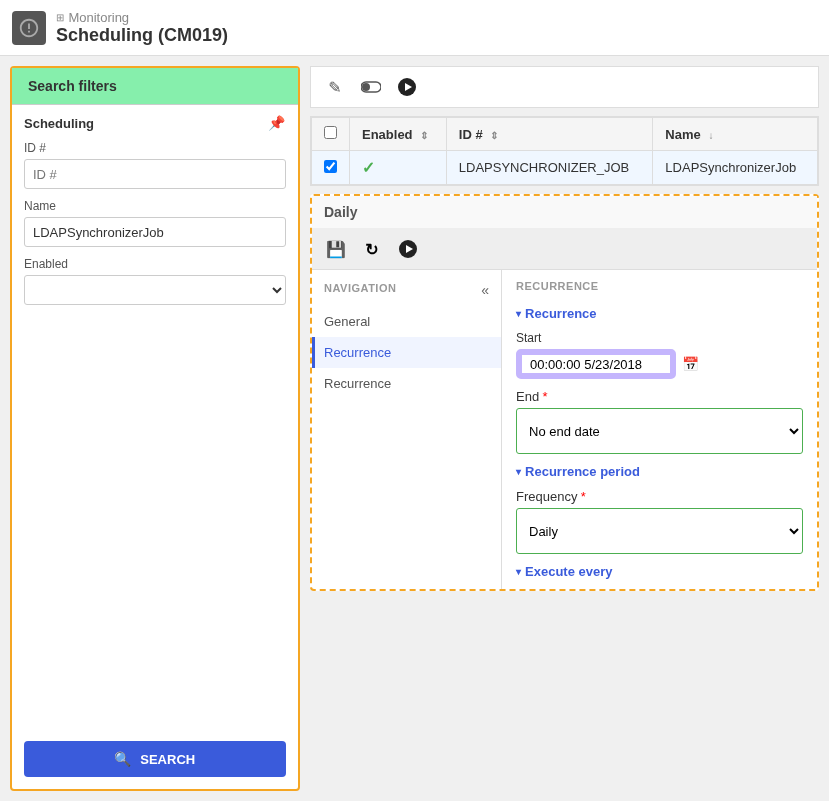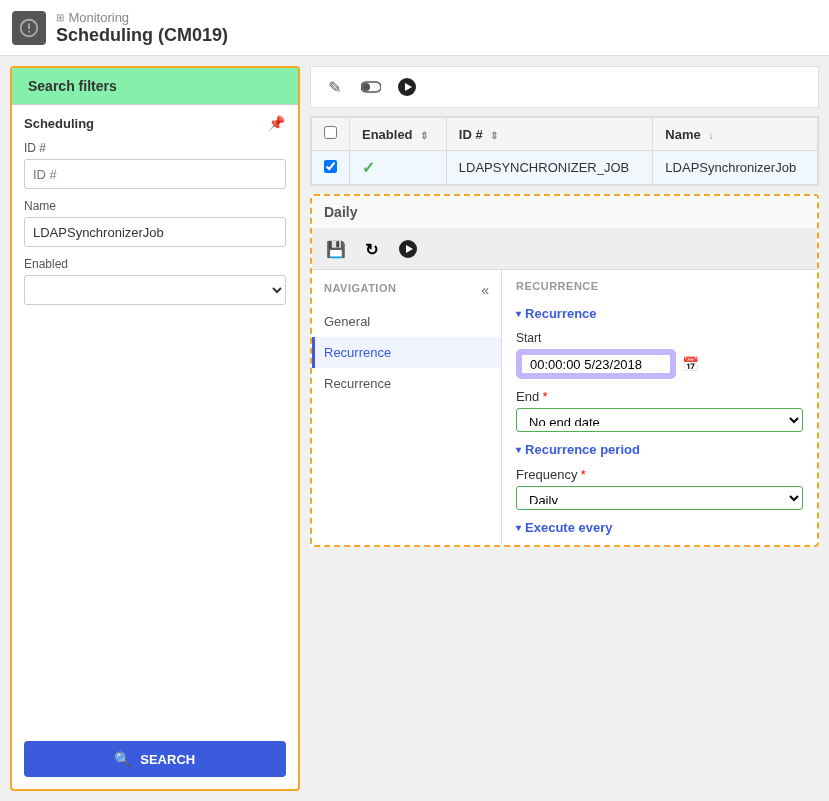--- a/index.html
+++ b/index.html
@@ -62,21 +62,21 @@
     .nav-item.active { border-left: 3px solid #3a5bdb; background: #f0f4ff; color: #3a5bdb; padding-left: 9px; }
 
     
     .recurrence-panel { flex: 1; padding: 10px 14px; display: flex; flex-direction: column; gap: 10px; overflow-y: auto; }
     .rec-header { font-size: 11px; font-weight: bold; color: #999; text-transform: uppercase; letter-spacing: 0.5px; padding-bottom: 4px; }
     .rec-section-title { color: #3a5bdb; font-size: 13px; font-weight: bold; display: flex; align-items: center; gap: 4px; cursor: pointer; }
     .rec-section-title::before { content: "▾"; font-size: 10px; }
     .rec-field label { font-size: 12px; color: #333; margin-bottom: 4px; display: block; }
     .rec-input { display: flex; align-items: center; gap: 6px; }
     .rec-input input { border: 6px solid #c4b5fd; border-radius: 5px; padding: 5px 8px; font-size: 13px; height: 30px; width: 160px; }
-    .rec-select { width: 100%; border: 1px solid #4caf50; border-radius: 3px; padding: 5px 8px; font-size: 13px; height: 24px; background: #fff; }
+    .rec-select { width: 100%; border: 1px solid #4caf50; border-radius: 3px; padding: 5px 8px; font-size: 13px; height: 46px; background: #fff; }
   </style>
 </head>
 <body>
 
 <div class="app-container">
 
   <div class="header">
     <div class="header-logo">
       <svg viewBox="0 0 24 24" xmlns="http://www.w3.org/2000/svg">
         <path d="M12 2C6.48 2 2 6.48 2 12s4.48 10 10 10 10-4.48 10-10S17.52 2 12 2zm0 18c-4.41 0-8-3.59-8-8s3.59-8 8-8 8 3.59 8 8-3.59 8-8 8zm-1-13h2v6h-2zm0 8h2v2h-2z" fill="#aaa"></path>

